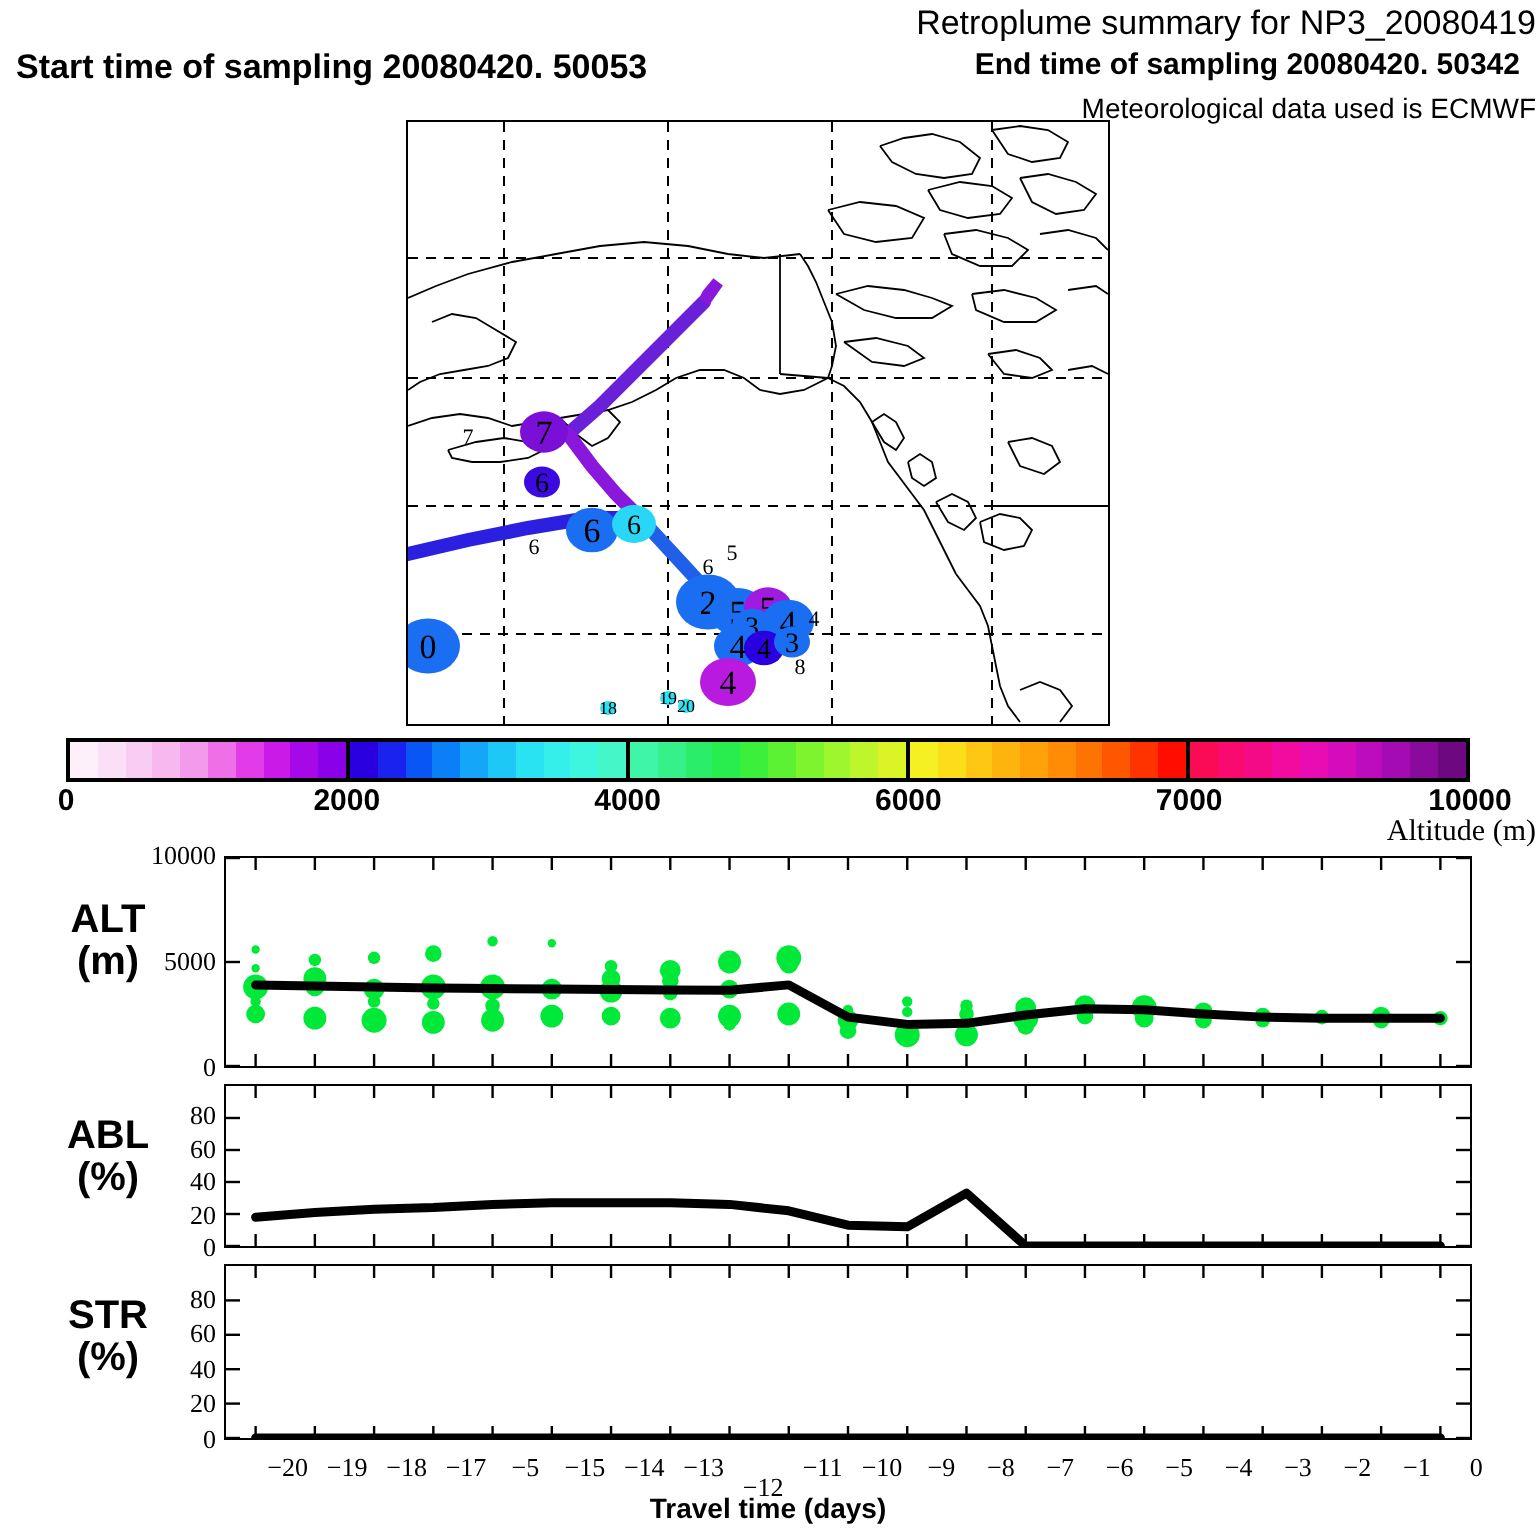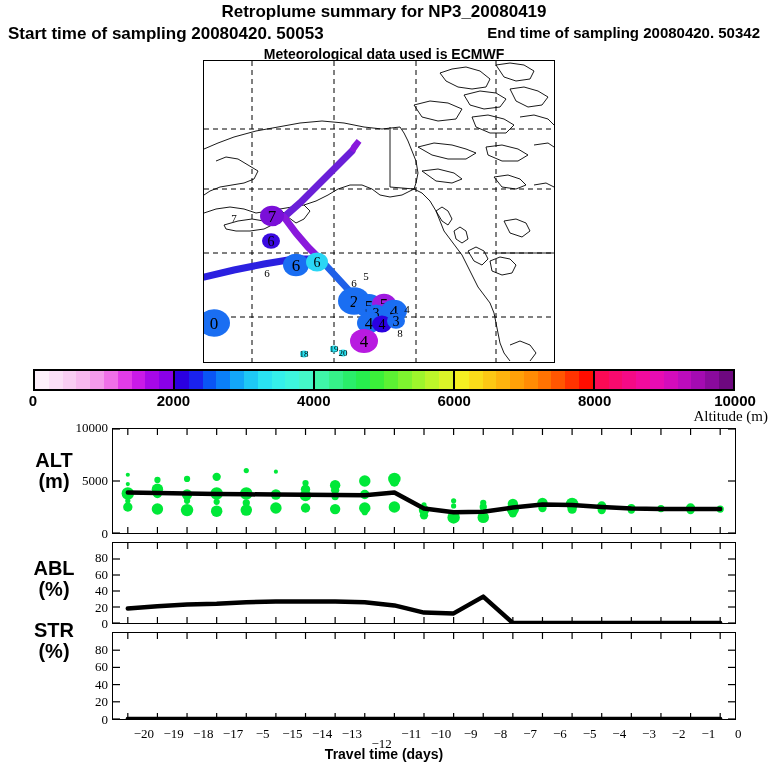--- a/index.html
+++ b/index.html
@@ -1,18 +1,18 @@
 <!DOCTYPE html>
 <html><head>
 <meta charset="utf-8">
 <style>
   html,body{margin:0;padding:0;background:#fff;}
   body{width:768px;height:768px;position:relative;overflow:hidden;
        font-family:"Liberation Sans",sans-serif;color:#000;}
-  .ttl{position:absolute;width:100%;text-align:center;font-weight:bold;}
+  .ttl{position:absolute;width:100%;text-align:right;font-weight:normal;}
   #title-main{top:2px;font-size:17px;}
   #t-start{position:absolute;left:8px;top:24px;font-size:17px;font-weight:bold;}
   #t-end{position:absolute;right:8px;top:24px;font-size:15px;font-weight:bold;}
   #title-met{top:46px;font-size:14px;}
   #map-frame{position:absolute;left:203px;top:60px;width:352px;height:303px;
              border:1px solid #000;box-sizing:border-box;background:#fff;overflow:hidden;}
   #map-svg{position:absolute;left:0;top:0;}
   #cbar-wrap{position:absolute;left:33px;top:369px;width:702px;height:22px;}
   #cbar{width:100%;height:100%;border:2px solid #000;box-sizing:border-box;display:flex;}
   #cbar .seg{flex:1 1 0;height:100%;}
@@ -21,21 +21,21 @@
   #cbar-ticks span{position:absolute;font-size:15px;font-weight:bold;transform:translateX(-50%);}
   #cbar-label{position:absolute;top:408px;width:100%;text-align:right;
               font-family:"Liberation Serif",serif;font-size:15px;}
   .panel{position:absolute;border:1px solid #000;box-sizing:border-box;background:#fff;}
   #alt-panel{left:112px;top:428px;width:624px;height:106px;}
   #abl-panel{left:112px;top:542px;width:624px;height:82px;}
   #str-panel{left:112px;top:632px;width:624px;height:88px;}
   .ylab{position:absolute;text-align:center;font-weight:bold;font-size:20px;line-height:1.05;}
   #alt-ylab{left:6px;top:450px;width:96px;}
   #abl-ylab{left:6px;top:558px;width:96px;}
-  #str-ylab{left:6px;top:620px;width:96px;}
+  #str-ylab{left:6px;top:648px;width:96px;}
   .ytick{position:absolute;font-size:13px;font-family:"Liberation Serif",serif;
          text-align:right;transform:translateY(-50%);}
   #xticks{position:absolute;left:129px;top:726px;width:624px;height:18px;}
   #xticks span{position:absolute;font-size:13px;font-family:"Liberation Serif",serif;
                transform:translateX(-50%);}
   #xlabel{position:absolute;top:746px;width:100%;text-align:center;font-size:14px;font-weight:bold;}
 </style>
 </head>
 <body>
 
@@ -199,21 +199,21 @@
       <div class="seg" style="background: rgb(164, 11, 178);"></div>
       <div class="seg" style="background: rgb(138, 10, 157);"></div>
       <div class="seg" style="background: rgb(110, 8, 128);"></div>
     </div>
 </div>
 <div id="cbar-ticks">
     <span style="left: 0%;">0</span>
     <span style="left: 20%;">2000</span>
     <span style="left: 40%; text-align: right;">4000</span>
     <span style="left: 60%;">6000</span>
-    <span style="left: 80%;">8000</span>
+    <span style="left: 80%;">7000</span>
     <span style="left: 100%;">10000</span>
   </div>
 <div id="cbar-label">Altitude (m)</div>
 
 <div class="ylab" id="alt-ylab">
   <div>ALT</div>
   <div>(m)</div>
 </div>
 <div class="ylab" id="abl-ylab">
   <div>ABL</div>

